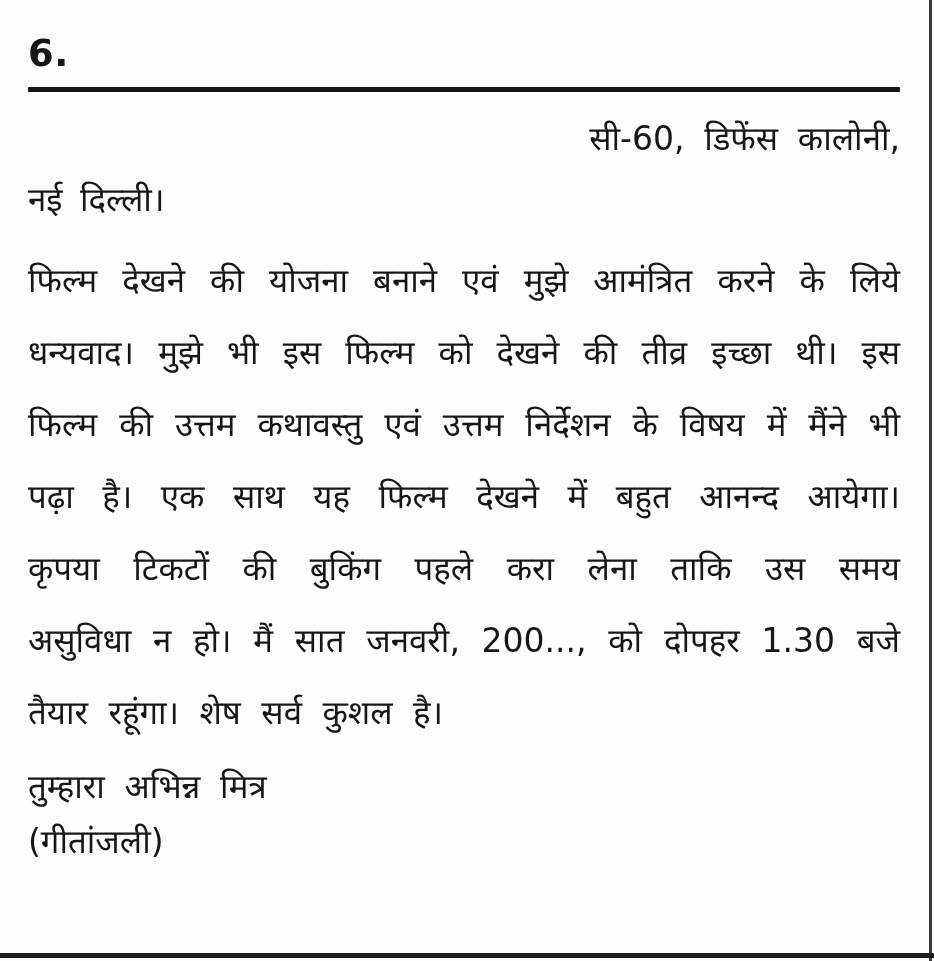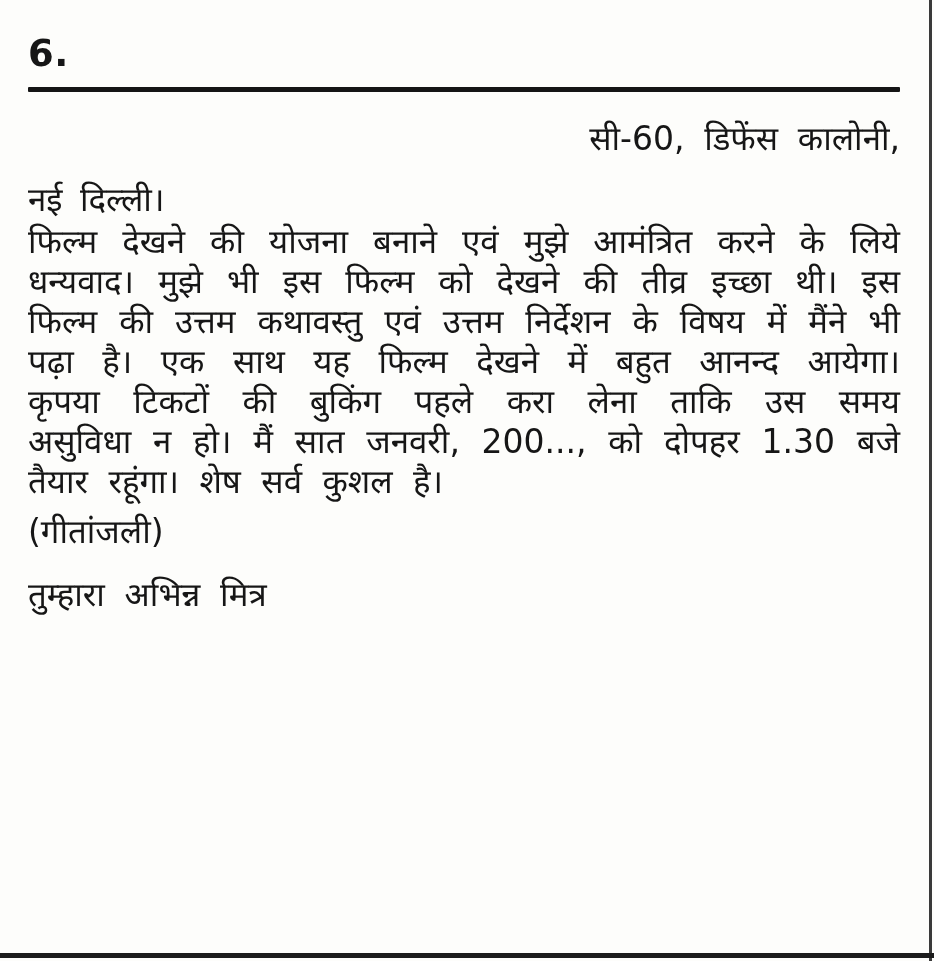--- a/index.html
+++ b/index.html
@@ -62,23 +62,24 @@
     font-size: 33px;
     line-height: 44px;
     font-weight: 500;
     word-spacing: 0.28em;
   }
   .addr1 { margin-top: 25px; text-align: right; }
   .addr2 { margin-top: 17px; font-family: Liberation Serif, serif; }
   .date  { margin-top: 27px; }
   .salutation { margin-top: 26px; }
   .body-text {
+    margin-top: 23px;
     font-size: 33px;
     font-weight: 500;
-    line-height: 40px;
+    line-height: 72px;
     text-align: justify;
     word-spacing: 0.30em;
   }
   .closing1 { margin-top: 13px; line-height: 50px; }
   .closing2 { margin-top: 5px;  line-height: 50px; }
 </style>
 </head>
 <body>
 
 <div class="page">
@@ -90,20 +91,20 @@
   <div class="heading-rule"></div>
 
   <div class="line addr1">सी-60, डिफेंस कालोनी,</div>
 
   <div class="line addr2">नई दिल्ली।</div>
 
 
 
   <div class="body-text">फिल्म देखने की योजना बनाने एवं मुझे आमंत्रित करने के लिये धन्यवाद। मुझे भी इस फिल्म को देखने की तीव्र इच्छा थी। इस फिल्म की उत्तम कथावस्तु एवं उत्तम निर्देशन के विषय में मैंने भी पढ़ा है। एक साथ यह फिल्म देखने में बहुत आनन्द आयेगा। कृपया टिकटों की बुकिंग पहले करा लेना ताकि उस समय असुविधा न हो। मैं सात जनवरी, 200..., को दोपहर 1.30 बजे तैयार रहूंगा। शेष सर्व कुशल है।</div>
 
+  <div class="line closing1">तुम्हारा अभिन्न मित्र</div>
+
   <div class="line closing2">(गीतांजली)</div>
-
-  <div class="line closing1">तुम्हारा अभिन्न मित्र</div>
 
   <div class="edge-right"></div>
   <div class="edge-bottom"></div>
 
 </div>
 
 </body></html>

